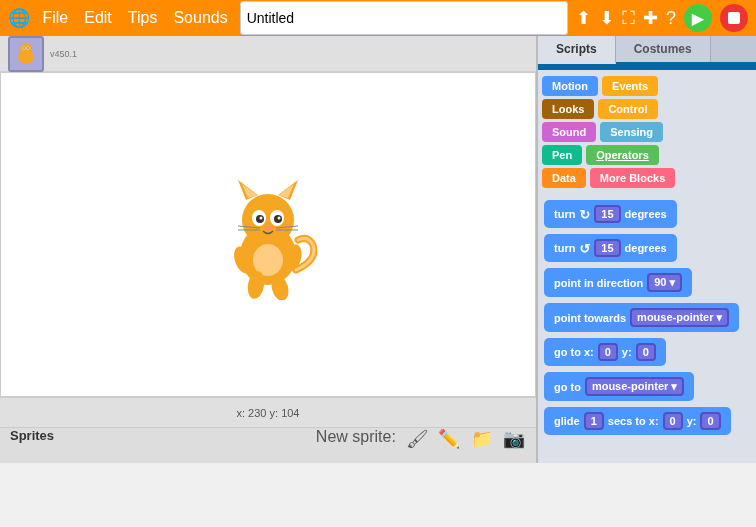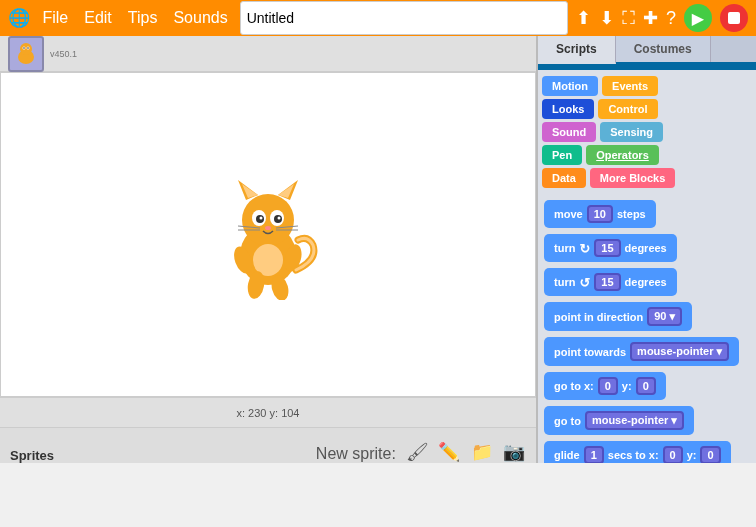--- a/index.html
+++ b/index.html
@@ -43,21 +43,21 @@
     #cat-svg { width: 120px; height: 130px; }
 
     
     #stage-bottom {
       height: 30px; background: #e0e0e0; border-top: 1px solid #ccc;
       display: flex; align-items: center; justify-content: center; padding: 0 8px;
       font-size: 11px; color: #555;
     }
     #sprites-bottom {
       height: 36px; background: #ddd; border-top: 1px solid #ccc;
-      display: flex; align-items: flex-end; padding: 0 10px; gap: 10px;
+      display: flex; align-items: flex-start; padding: 0 10px; gap: 10px;
     }
     #sprites-label { font-weight: bold; font-size: 13px; color: #333; }
     #new-sprite-label { font-size: 16px; color: #555; margin-left: auto; }
     .sprite-btn { font-size: 18px; cursor: pointer; color: #555; }
 
     
     #scripts-panel { flex: 1; background: #dce0e8; display: flex; flex-direction: column; border-left: 2px solid #bbb; }
     #tabs { display: flex; background: #c0c8d8; border-bottom: 8px solid #0369a1; }
     .tab {
       padding: 6px 18px; font-size: 12px; font-weight: bold; cursor: pointer;
@@ -190,44 +190,39 @@
       <div class="tab active">Scripts</div>
       <div class="tab">Costumes</div>
     </div>
 
     <div id="blocks-palette">
       <div class="palette-row">
         <button class="palette-btn" style="background:#4c97ff;">Motion</button>
         <button class="palette-btn" style="background:#ffab19;">Events</button>
       </div>
       <div class="palette-row">
-        <button class="palette-btn" style="background:#1d4ed8;">Looks</button>
+        <button class="palette-btn" style="background:#a16207;">Looks</button>
         <button class="palette-btn" style="background:#ffab19;">Control</button>
       </div>
       <div class="palette-row">
         <button class="palette-btn" style="background:#cf63cf;">Sound</button>
         <button class="palette-btn" style="background:#5cb1d6;">Sensing</button>
       </div>
       <div class="palette-row">
         <button class="palette-btn" style="background:#0fbd8c;">Pen</button>
         <button class="palette-btn" style="background:#59c059;text-decoration:underline;">Operators</button>
       </div>
       <div class="palette-row">
         <button class="palette-btn" style="background:#ff8c1a;">Data</button>
         <button class="palette-btn" style="background:#ff6680;">More Blocks</button>
       </div>
     </div>
 
     <div id="block-area">
 
-      <div class="block motion-block">
-        <span>move</span>
-        <span class="block-val">10</span>
-        <span>steps</span>
-      </div>
 
       <div class="block motion-block">
         <span>turn</span>
         <span style="font-size:13px;">↻</span>
         <span class="block-val">15</span>
         <span>degrees</span>
       </div>
 
       <div class="block motion-block">
         <span>turn</span>

